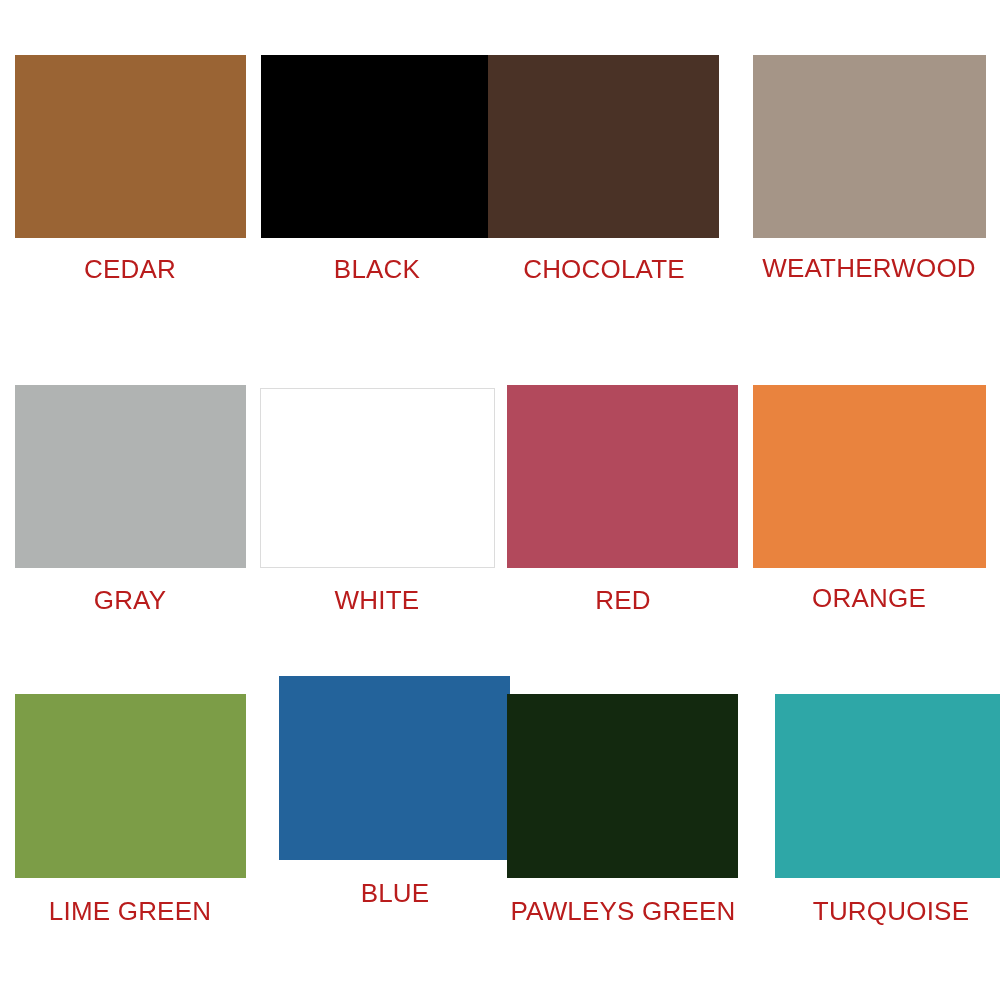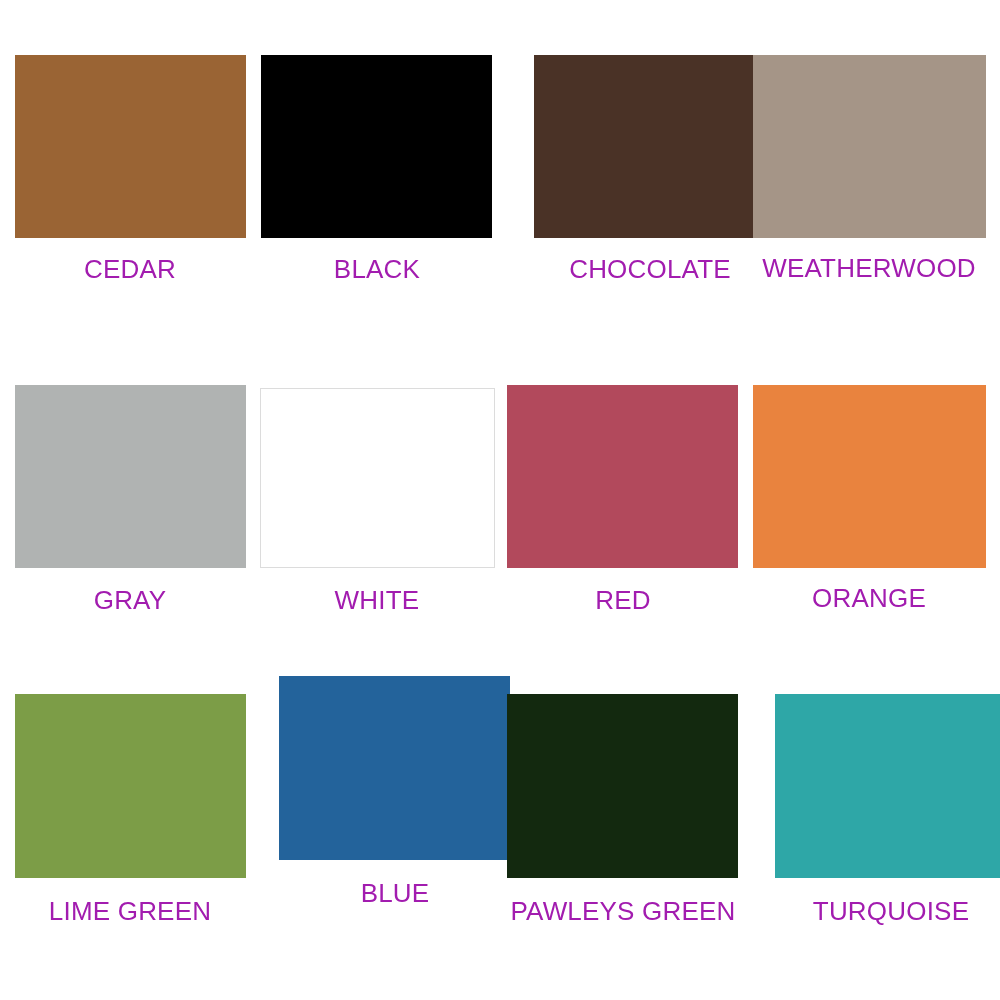--- a/index.html
+++ b/index.html
@@ -33,41 +33,41 @@
     box-sizing: border-box;
   }
   .swatch-chip.bordered {
     border: 1px solid #dcdcdc;
   }
   .swatch-label {
     position: absolute;
     left: 50%;
     transform: translateX(-50%);
     white-space: nowrap;
-    color: #a21caf;
+    color: #b91c1c;
     font-size: 26px;
     line-height: 26px;
     font-weight: 400;
     letter-spacing: 0.2px;
     text-align: center;
   }
 </style>
 </head>
 <body>
 
 <div id="swatch-grid">
     <div class="swatch-cell" style="left: 15px; top: 55px; width: 231px; height: 183px;">
       <div class="swatch-chip" style="width: 231px; height: 183px; background: rgb(154, 100, 52);"></div>
       <div class="swatch-label" style="left: 115px; top: 201px;">CEDAR</div>
     </div>
     <div class="swatch-cell" style="left: 261px; top: 55px; width: 231px; height: 183px;">
       <div class="swatch-chip" style="width: 231px; height: 183px; background: rgb(0, 0, 0);"></div>
       <div class="swatch-label" style="left: 116px; top: 201px;">BLACK</div>
     </div>
-    <div class="swatch-cell" style="left: 534px; top: 55px; width: 270px; height: 183px;">
+    <div class="swatch-cell" style="left: 488px; top: 55px; width: 270px; height: 183px;">
       <div class="swatch-chip" style="width: 231px; height: 183px; background: rgb(74, 50, 38);"></div>
       <div class="swatch-label" style="left: 116px; top: 201px;">CHOCOLATE</div>
     </div>
     <div class="swatch-cell" style="left: 753px; top: 55px; width: 233px; height: 183px;">
       <div class="swatch-chip" style="width: 233px; height: 183px; background: rgb(165, 149, 135);"></div>
       <div class="swatch-label" style="left: 116px; top: 200px;">WEATHERWOOD</div>
     </div>
     <div class="swatch-cell" style="left: 15px; top: 385px; width: 231px; height: 183px;">
       <div class="swatch-chip" style="width: 231px; height: 183px; background: rgb(176, 179, 178);"></div>
       <div class="swatch-label" style="left: 115px; top: 202px;">GRAY</div>

